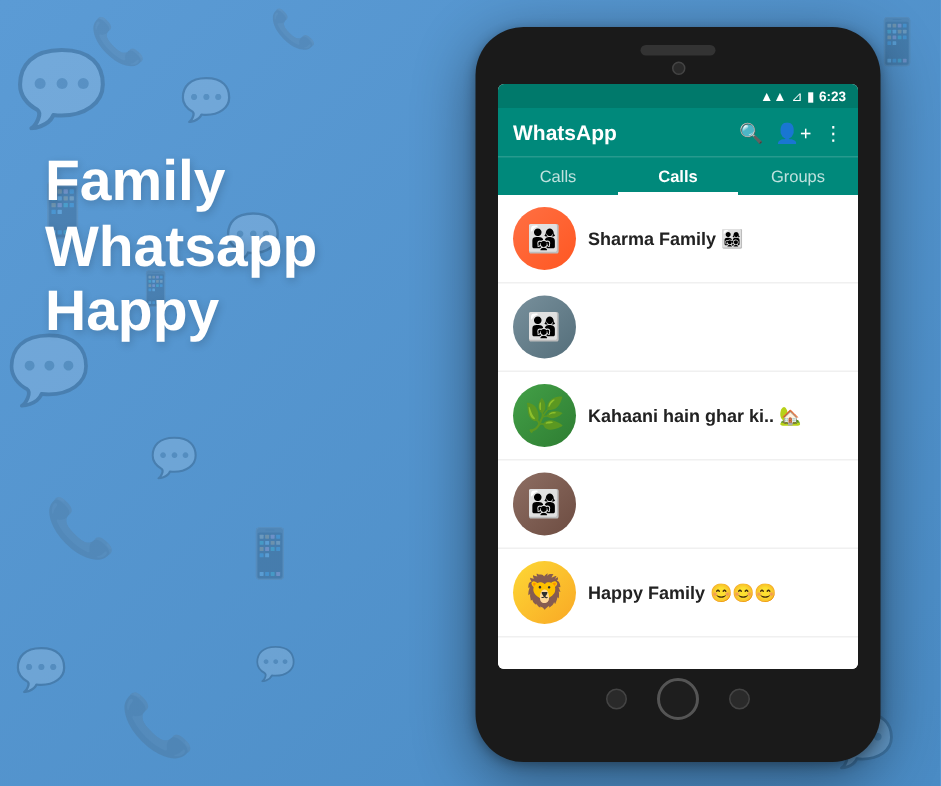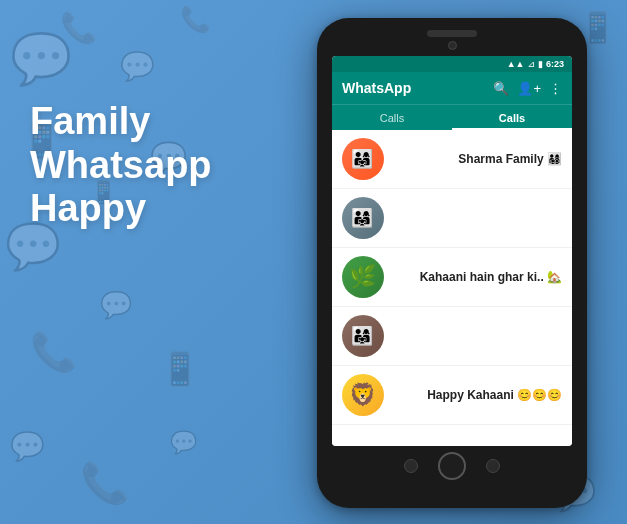--- a/index.html
+++ b/index.html
@@ -193,21 +193,20 @@
       overflow: hidden;
       display: flex;
       align-items: center;
       justify-content: center;
       font-size: 22px;
     }
 
     .chat-info {
       flex: 1;
       min-width: 0;
-      text-align: right;
     }
 
     .chat-name {
       font-size: 12px;
       font-weight: 600;
       color: #222;
       white-space: nowrap;
       overflow: hidden;
       text-overflow: ellipsis;
     }
@@ -295,20 +294,23 @@
       </div>
     </div>
 
     <div class="wa-tabs">
       <div class="wa-tab">
         <span>Calls</span>
       </div>
       <div class="wa-tab active">
         <span>Calls</span>
       </div>
+      <div class="wa-tab">
+        <span>Groups</span>
+      </div>
     </div>
 
     <div class="chat-list">
 
       <div class="chat-item">
         <div class="chat-avatar avatar-1">
           <span style="font-size:18px;">👨‍👩‍👧</span>
         </div>
         <div class="chat-info">
           <div class="chat-name">Sharma Family 👨‍👩‍👧‍👦</div>
@@ -334,21 +336,21 @@
         <div class="chat-avatar avatar-4">
           <span style="font-size:18px;">👨‍👩‍👧</span>
         </div>
       </div>
 
       <div class="chat-item">
         <div class="chat-avatar avatar-5">
           <span style="font-size:22px;">🦁</span>
         </div>
         <div class="chat-info">
-          <div class="chat-name">Happy Kahaani 😊😊😊</div>
+          <div class="chat-name">Happy Family 😊😊😊</div>
         </div>
       </div>
 
     </div>
   </div>
 
   <div class="phone-bottom">
     <div class="phone-btn"></div>
     <div class="phone-btn home"></div>
     <div class="phone-btn"></div>

